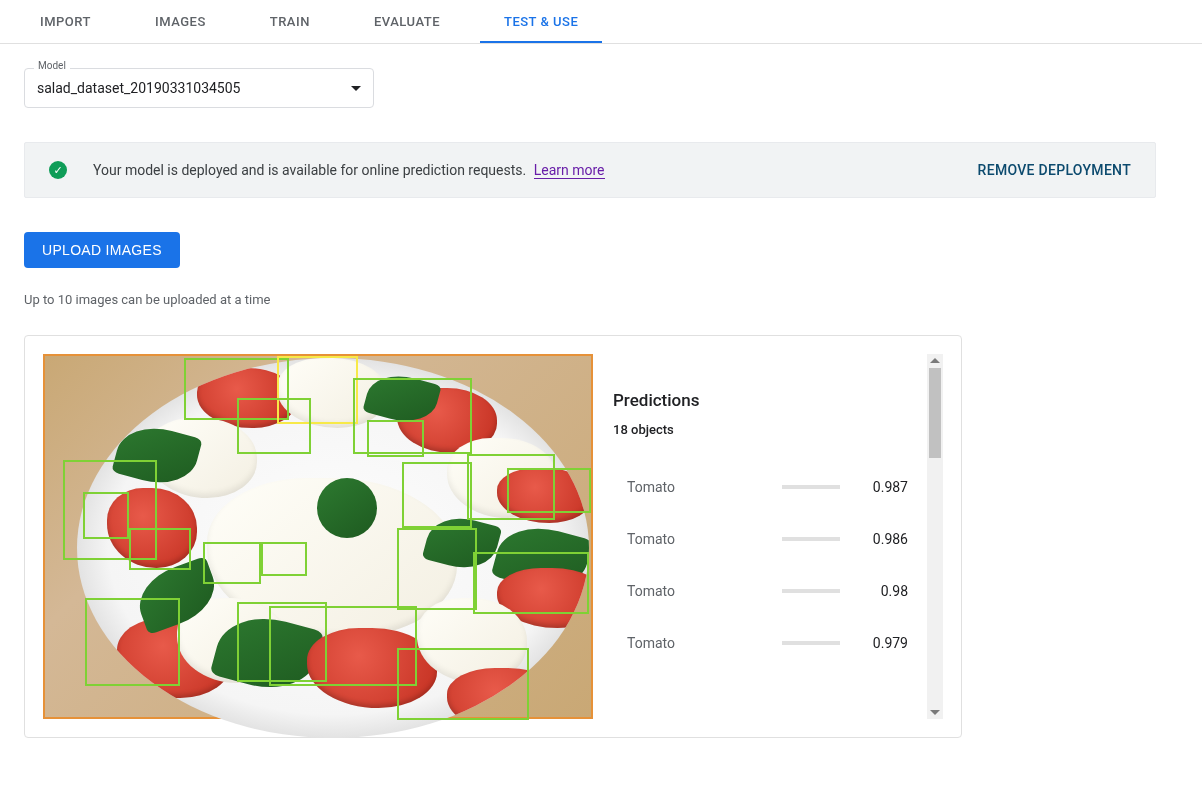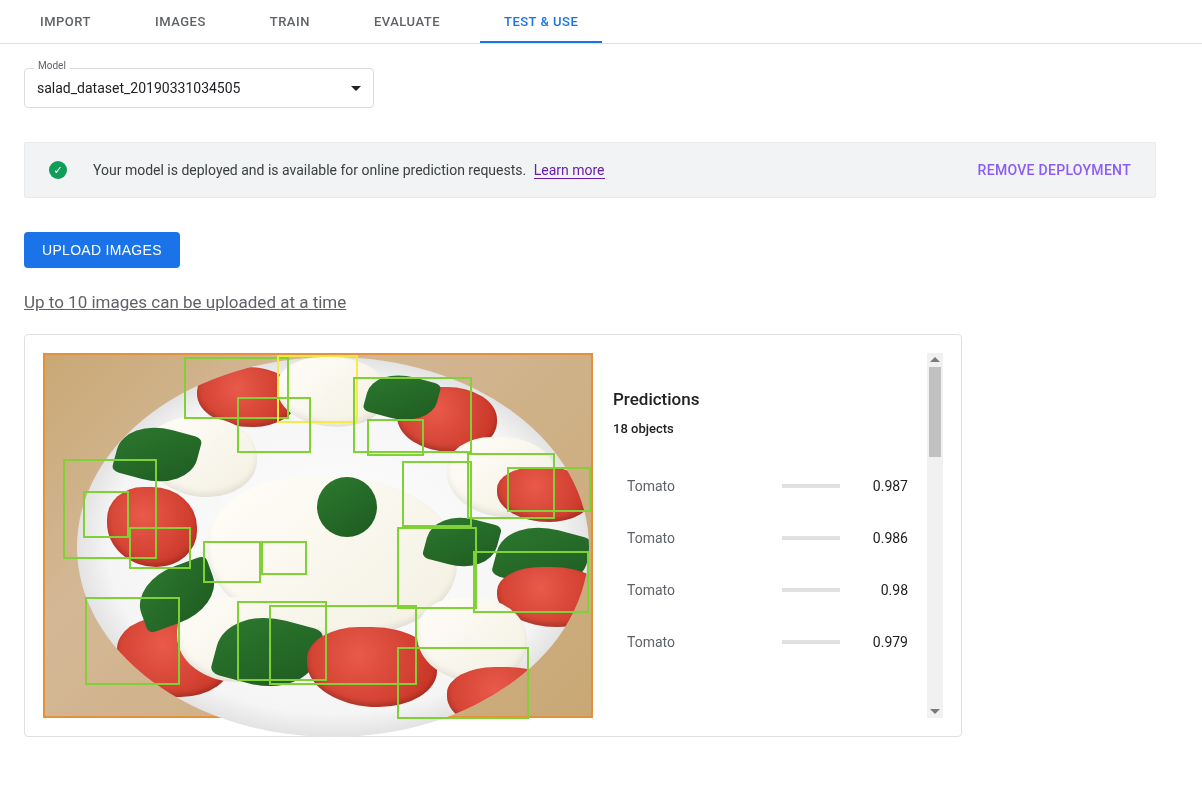--- a/index.html
+++ b/index.html
@@ -87,21 +87,21 @@
   }
   .banner-text { color: #3c4043; font-size: 14px; }
   .learn-link {
     color: #681da8;
     border-bottom: 1px solid #681da8;
     cursor: pointer;
     margin-left: 4px;
   }
   .banner-action {
     margin-left: auto;
-    color: #8b5cf6;
+    color: #0c4a6e;
     font-weight: 500;
     letter-spacing: 0.3px;
     cursor: pointer;
     font-size: 14px;
   }
   h2.section-title {
     font-size: 22px;
     font-weight: 500;
     color: #202124;
     margin-bottom: 34px;
@@ -112,24 +112,23 @@
     border: none;
     border-radius: 4px;
     padding: 10px 18px;
     font-size: 14px;
     font-weight: 500;
     letter-spacing: 0.3px;
     cursor: pointer;
     margin-bottom: 24px;
   }
   .hint {
-    font-size: 17px;
+    font-size: 13px;
     color: #5f6368;
-    margin-bottom: 22px;
-    text-decoration: underline;
+    margin-bottom: 28px;
   }
   .result-card {
     border: 1px solid #e0e0e0;
     border-radius: 4px;
     padding: 18px;
     display: flex;
     gap: 20px;
     max-width: 938px;
   }
   .image-panel {

